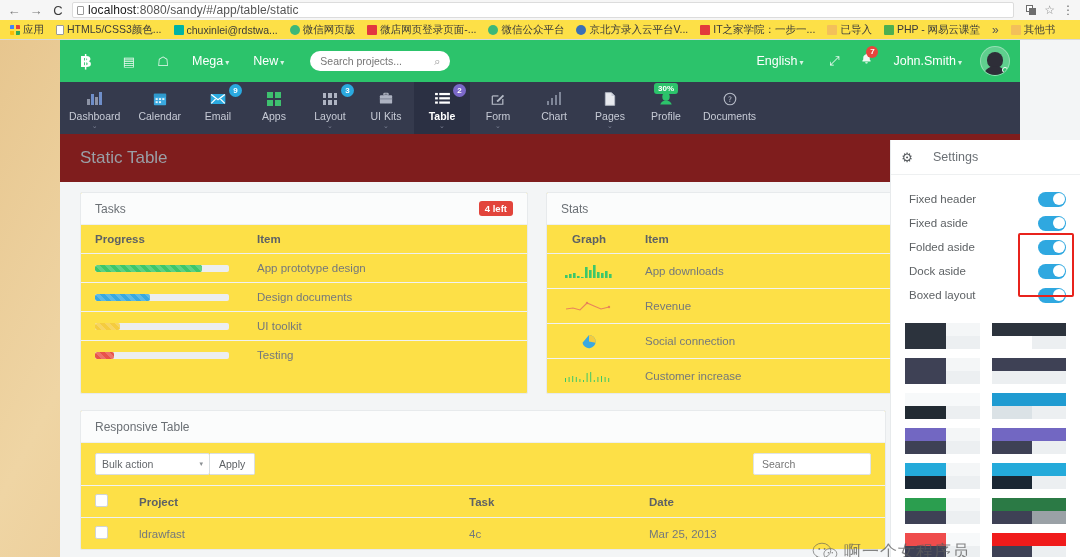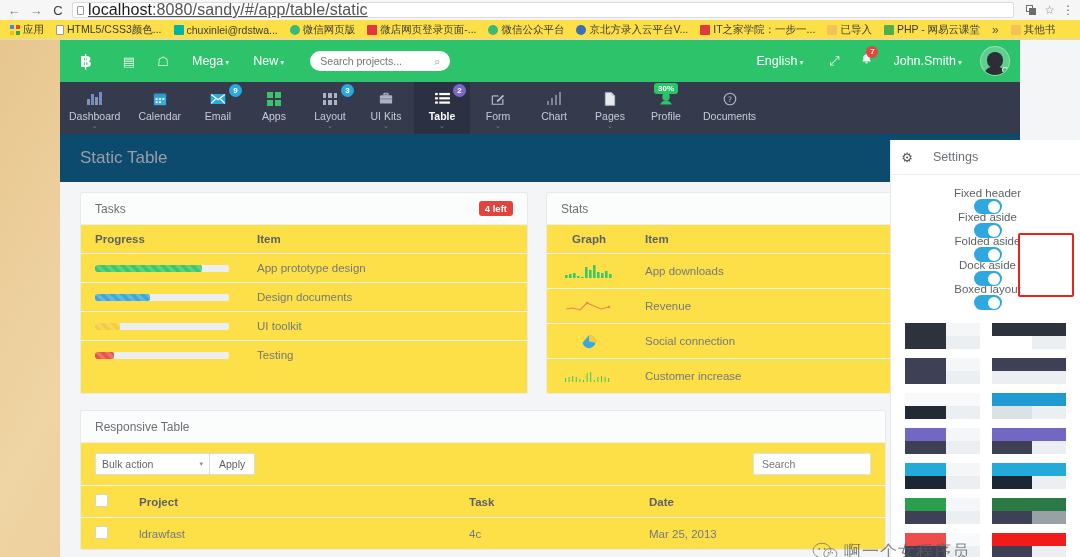--- a/index.html
+++ b/index.html
@@ -23,21 +23,21 @@
   .nav-btn.active { color: #3c3c3c; }
   .url-box {
     flex: 1; height: 16px; background: #ffffff; border: 1px solid #dcdcdc;
     border-radius: 2px; display: flex; align-items: center; padding: 0 4px;
     font-size: 11px; gap: 4px;
   }
   .page-ico {
     width: 7px; height: 9px; border: 1px solid #9a9a9a; background: #fff;
     border-radius: 1px; flex: none;
   }
-  .url-text { font-size: 16px; color: #545454; white-space: nowrap; letter-spacing: .1px; text-decoration: underline;}
+  .url-text { font-size: 12px; color: #545454; white-space: nowrap; letter-spacing: .1px;}
   .url-text b { color: #1a1a1a; font-weight: normal; }
   .url-right { display: flex; align-items: center; gap: 7px; padding-left: 6px; }
   .ext-ico { width: 11px; height: 11px; position: relative; }
   .ext-ico i {
     position: absolute; width: 7px; height: 7px; border: 1.2px solid #6d6d6d;
     background: #fff; display: block;
   }
   .ext-ico i:nth-child(1){ left:0; top:0; }
   .ext-ico i:nth-child(2){ left:3px; top:3px; background:#6d6d6d;}
   .star { font-size: 12px; color: #8b8b8b; line-height: 1; }
@@ -169,21 +169,21 @@
   
   .sq4 { width:14px; height:14px; display:grid; grid-template-columns:1fr 1fr; gap:2px;}
   .sq4 div { background:#3ec16f; }
   .sq9 { width:14px; height:12px; display:grid; grid-template-columns:repeat(3,1fr); grid-template-rows:repeat(2,1fr); gap:2px;}
   .sq9 div { background:#aeb3c2; }
   .barico { display:flex; align-items:flex-end; gap:1.5px; height:13px;}
   .barico span { width:2.5px; background:#7f8698; }
 
   
   .page-title {
-    height: 48px; background: #0c4a6e; display: flex; align-items: center;
+    height: 48px; background: #7f1d1d; display: flex; align-items: center;
     padding-left: 20px; width: 960px;
   }
   .page-title span { font-size: 17px; color: #9a9fa6; font-weight: normal;}
 
   
   .content { padding: 10px 14px 0 20px; width: 960px; }
   .row { display: flex; gap: 18px; }
   .card {
     background: #fde047; border: 1px solid #e7eaec; border-radius: 2px; overflow:hidden;
   }
@@ -259,21 +259,21 @@
     border-bottom: 1px solid #eef0f1; background:#fff;
   }
   .gear-btn {
     width: 32px; height: 35px; display: flex; align-items: center; justify-content: center;
     font-size: 13px; color: #55595d; cursor: pointer;
   }
   .settings-title { font-size: 12.5px; color: #6b7075; }
   .settings-body { padding: 12px 14px 0 18px; }
   .srow {
     display: flex; align-items: center; justify-content: space-between;
-    height: 24px; margin-bottom: 0px; flex-direction: column;
+    height: 24px; margin-bottom: 0px;
   }
   .srow-label { font-size: 11.5px; color: #5e6265; }
   .toggle {
     width: 28px; height: 15px; background: #2fa8e0; border-radius: 8px;
     position: relative; cursor: pointer; flex:none;
   }
   .toggle i {
     position: absolute; right: 1.5px; top: 1.5px; width: 12px; height: 12px;
     background: #fff; border-radius: 50%;
   }

